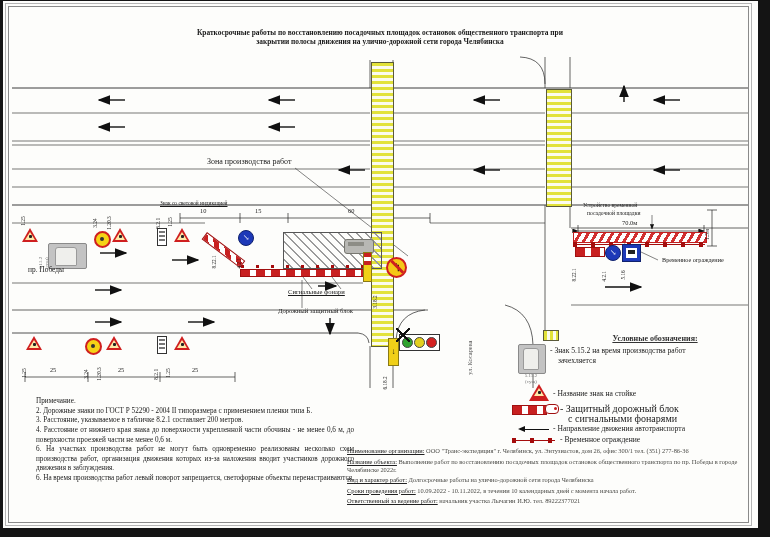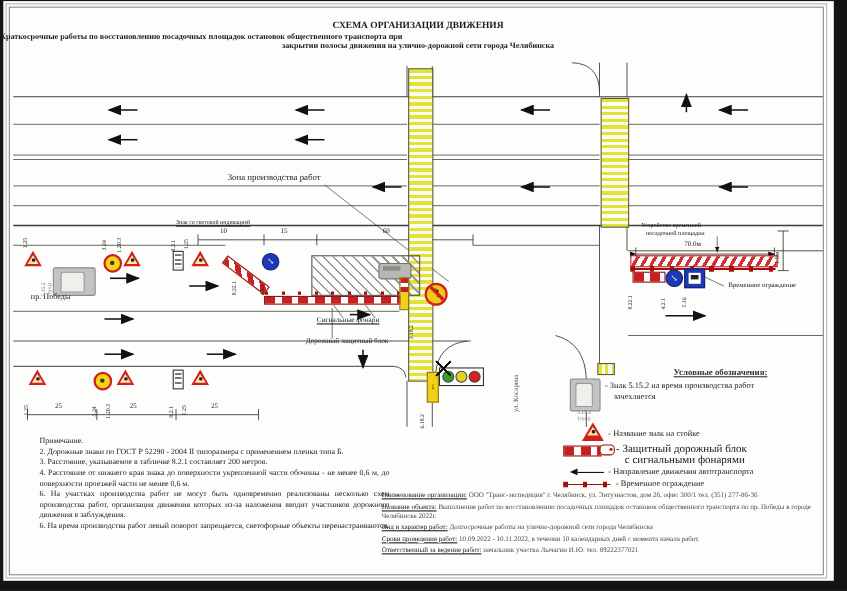--- a/index.html
+++ b/index.html
@@ -164,22 +164,21 @@
   </div>
 
   <div class="ypanel" style="left:388px;top:338px;width:9px;height:26px;font-size:8px;line-height:26px;">↓</div>
   <div class="tl" style="left:399px;top:334px;width:37px;height:15px;">
     <b style="background:#2fa32f;"></b>
     <b style="background:#e3d020;"></b>
     <b style="background:#d42222;"></b>
   </div>
   <div class="xmark" style="left:396px;top:328px;"></div>
 
-  <div class="t b" style="left:0;top:18px;width:760px;text-align:center;font-size:8.6px;">СХЕМА ОРГАНИЗАЦИИ ДВИЖЕНИЯ</div>
-  <div class="t b" style="left:0;top:29px;width:760px;text-align:left;font-size:7.4px;">Краткосрочные работы по восстановлению посадочных площадок остановок общественного транспорта при</div>
+  <div class="t b" style="left:0;top:29px;width:760px;text-align:center;font-size:7.4px;">Краткосрочные работы по восстановлению посадочных площадок остановок общественного транспорта при</div>
   <div class="t b" style="left:0;top:38px;width:760px;text-align:center;font-size:7.4px;">закрытии полосы движения  на улично-дорожной сети города Челябинска</div>
 
   <div class="t" style="left:207px;top:158px;font-size:8px;">Зона производства работ</div>
   <div class="t u" style="left:160px;top:201px;font-size:5.4px;">Знак со световой индикацией</div>
   <div class="t u" style="left:288px;top:289px;font-size:6.6px;">Сигнальные фонари</div>
   <div class="t" style="left:278px;top:308px;font-size:6.6px;">Дорожный защитный блок</div>
   <div class="t" style="left:583px;top:203px;font-size:5.6px;">Устройство временной</div>
   <div class="t" style="left:587px;top:211px;font-size:5.6px;">посадочной площадки</div>
   <div class="t" style="left:662px;top:257px;font-size:6.2px;">Временное ограждение</div>
   <div class="t" style="left:28px;top:266px;font-size:7.4px;">пр. Победы</div>

